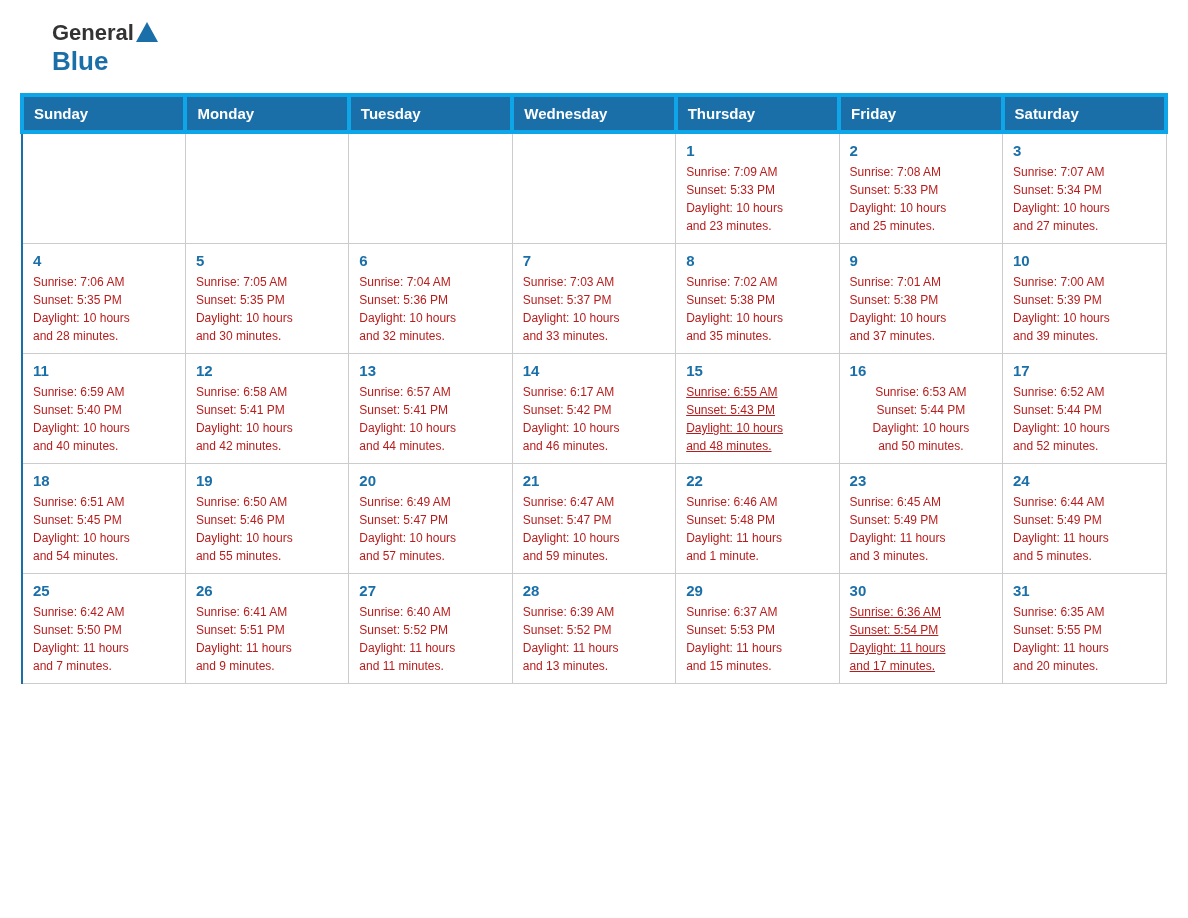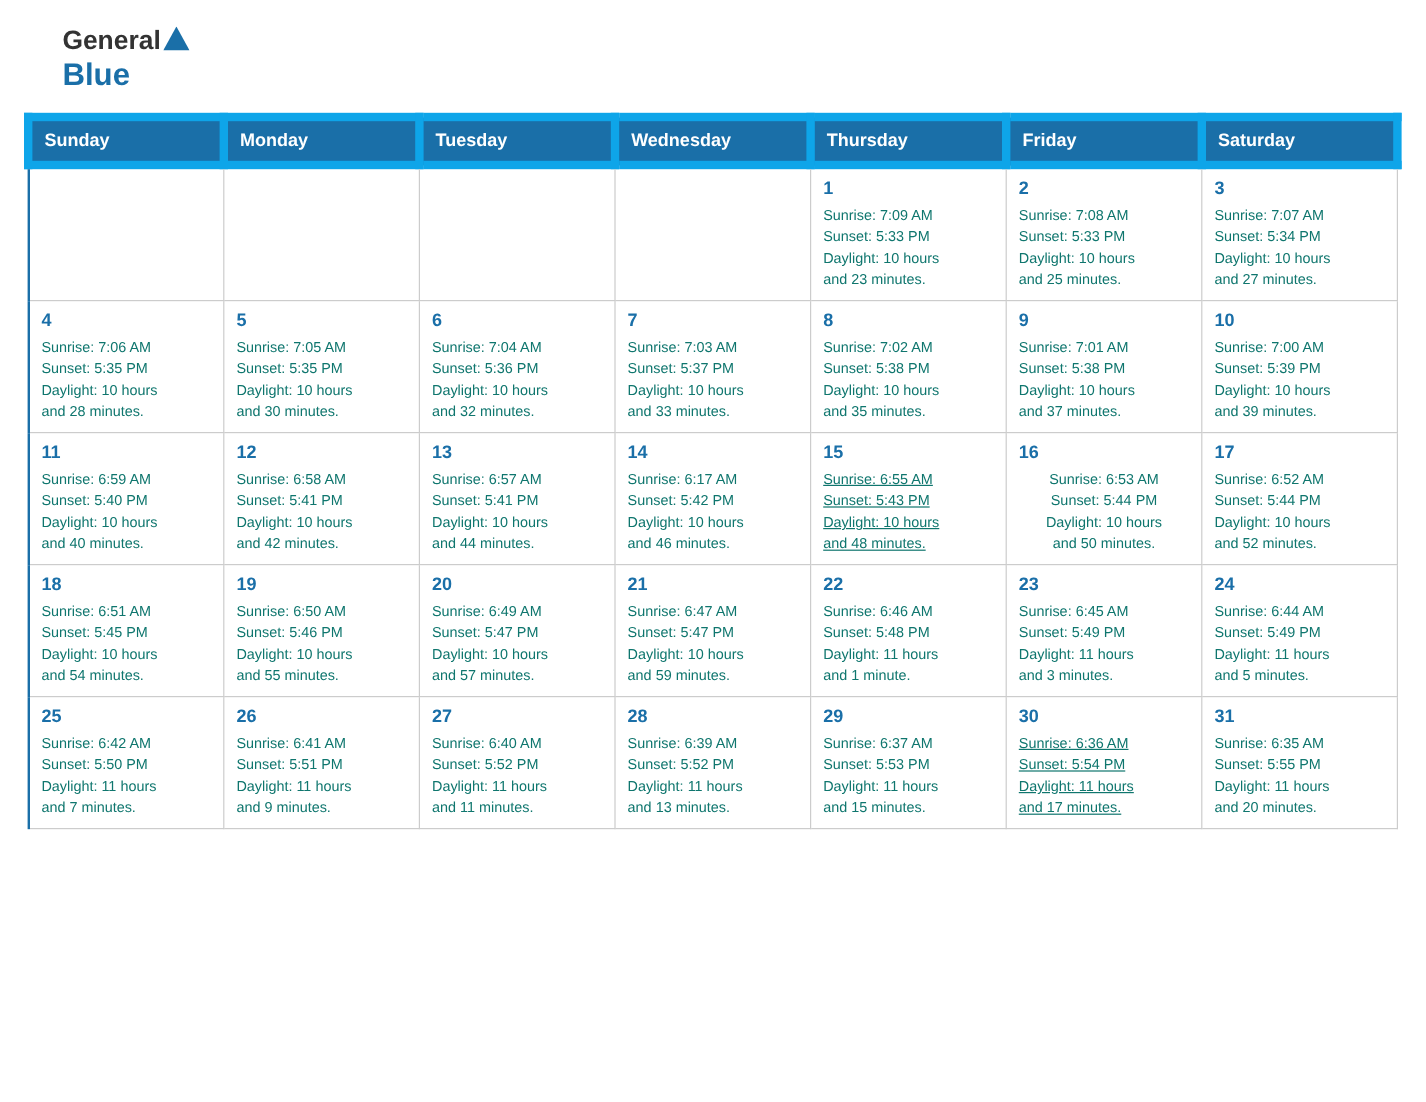--- a/index.html
+++ b/index.html
@@ -57,40 +57,40 @@
     }
     thead tr {
       background: #1a6fa8;
     }
     thead th {
       color: #fff;
       font-size: 15px;
       font-weight: 600;
       padding: 8px 10px;
       text-align: left;
-      border: 7px solid #0ea5e9;
+      border: 4px solid #0ea5e9;
     }
     tbody td {
       vertical-align: top;
       border: 1px solid #ccc;
       padding: 8px 10px;
       font-size: 12.5px;
       color: #333;
       height: 110px;
     }
     .day-number {
       font-size: 15px;
       font-weight: bold;
       color: #1a6fa8;
       display: block;
       margin-bottom: 4px;
     }
     .day-info {
       font-size: 12px;
-      color: #0f766e;
+      color: #b91c1c;
       line-height: 1.5;
     }
     tbody tr td:first-child {
       border-left: 2px solid #1a6fa8;
     }
     tbody tr:first-child td {
       border-top: 2px solid #1a6fa8;
     }
     .empty-cell {
       background: #fff;

